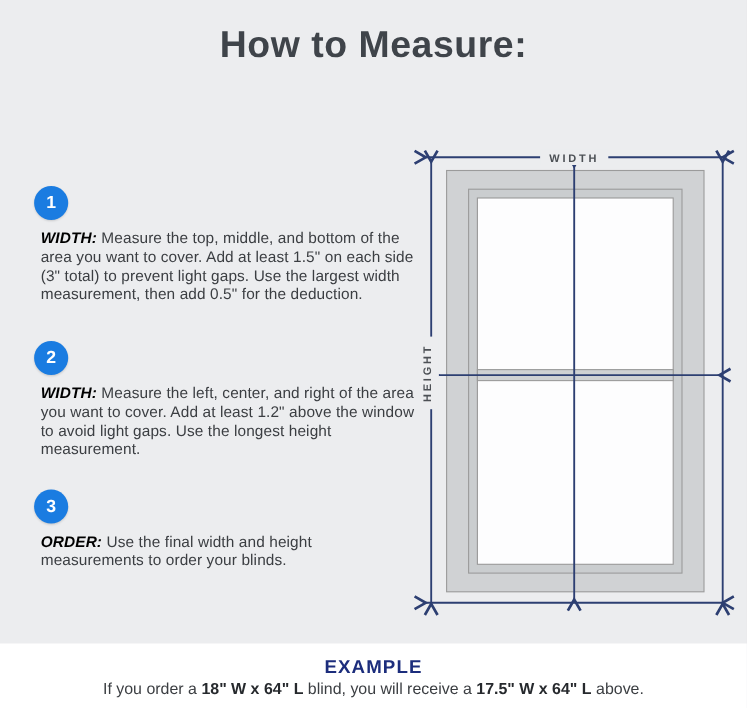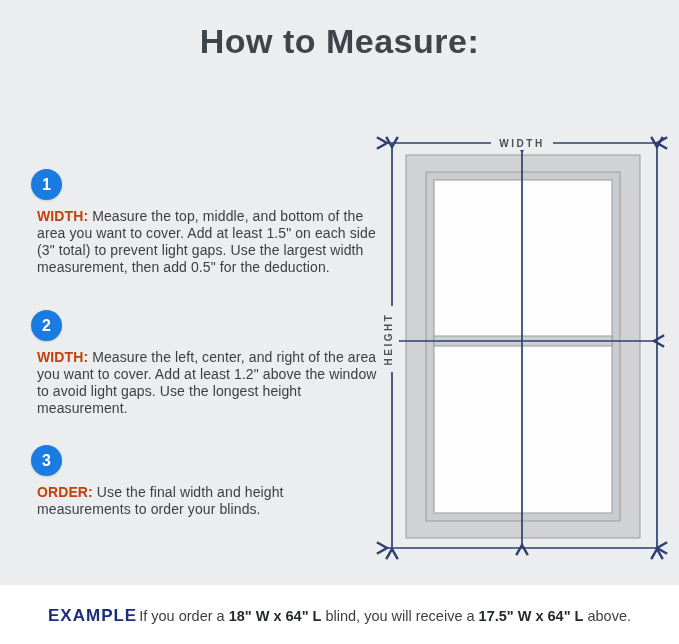--- a/index.html
+++ b/index.html
@@ -20,28 +20,28 @@
   .step-circle{
     width:31px;height:31px;border-radius:50%;background:#1a7ce1;
     color:#ffffff;font-size:16px;font-weight:700;
     display:flex;align-items:center;justify-content:center;
     box-shadow:0 1px 2px rgba(0,0,0,.15);
   }
   .step-text{
     margin-top:8px;margin-left:6px;width:342px;
     font-size:14px;line-height:17px;color:#3b3e42;letter-spacing:.1px;
   }
-  .step-label{font-weight:700;color:#c2410c;}
+  .step-label{font-weight:700;color:#000000;font-style:italic;}
   #step-1{top:169px;} #step-2{top:310px;} #step-3{top:445px;}
   
   .diagram{position:absolute;left:375px;top:128px;width:296px;height:440px;}
   
   .example{
     position:absolute;left:0;bottom:0;width:679px;height:59px;background:#ffffff;
-    display:flex;flex-direction:row;align-items:center;justify-content:center;gap:2px;
+    display:flex;flex-direction:column;align-items:center;justify-content:center;gap:2px;
     padding-top:2px;box-sizing:border-box;
   }
   .example-heading{font-size:17px;font-weight:700;color:#1c2d7c;letter-spacing:1px;}
   .example-line{font-size:14.5px;color:#3b3e42;}
   .example-line b{color:#26292d;}
 </style>
 </head>
 <body>
 
 <div class="canvas">

